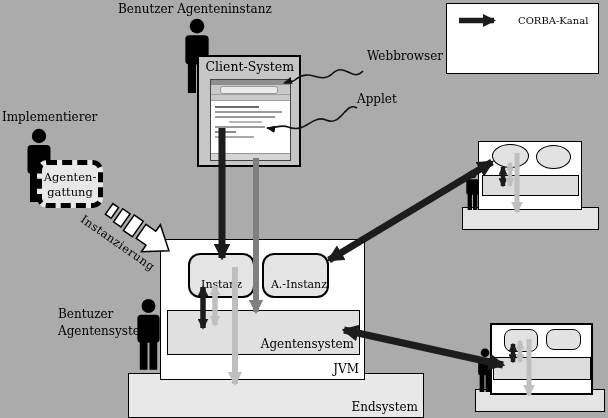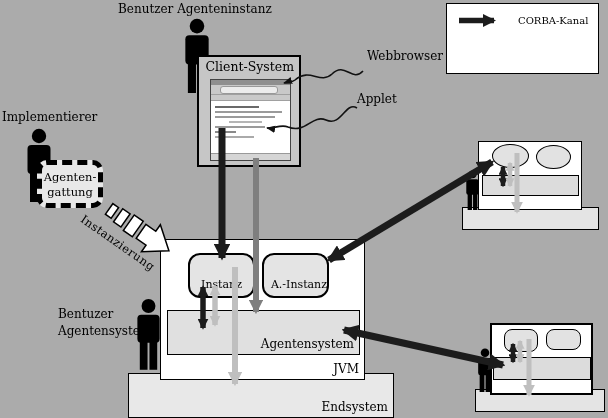--- a/index.html
+++ b/index.html
@@ -2,21 +2,21 @@
 <html><head>
 <meta charset="utf-8">
 <style>
   html,body{margin:0;padding:0;background:#888;}
   #canvas{position:relative;width:608px;height:418px;background:#ababab;overflow:hidden;
           font-family:"DejaVu Serif","Liberation Serif",serif;color:#000;}
   .abs{position:absolute;box-sizing:border-box;}
   .box{border:1.5px solid #000;}
   .lbl{font-size:12px;line-height:14px;white-space:nowrap;}
   
-  #endsystem-box{left:128px;top:373px;width:266px;height:45px;background:#e8e8e8;}
+  #endsystem-box{left:128px;top:373px;width:296px;height:45px;background:#e8e8e8;}
   #jvm-box{left:160px;top:239px;width:205px;height:141px;background:#ffffff;}
   #agentensystem-box{left:167px;top:310px;width:193px;height:45px;background:#e0e0e0;}
   .instbox{top:253px;width:67px;height:45px;background:#e4e4e4;border:2px solid #000;border-radius:12px;
            display:flex;align-items:flex-end;justify-content:center;padding-bottom:5px;font-size:11px;}
   #instanz-box{left:188px;}
   #a-instanz-box{left:262px;justify-content:flex-end;}
   .corner-lbl{position:absolute;right:5px;bottom:3px;}
   
   #client-box{left:197px;top:55px;width:104px;height:112px;background:#c6c6c6;border:2px solid #000;padding-left:22px;}
   #client-title{position:absolute;top:2px;right:5px;font-size:12.5px;}

